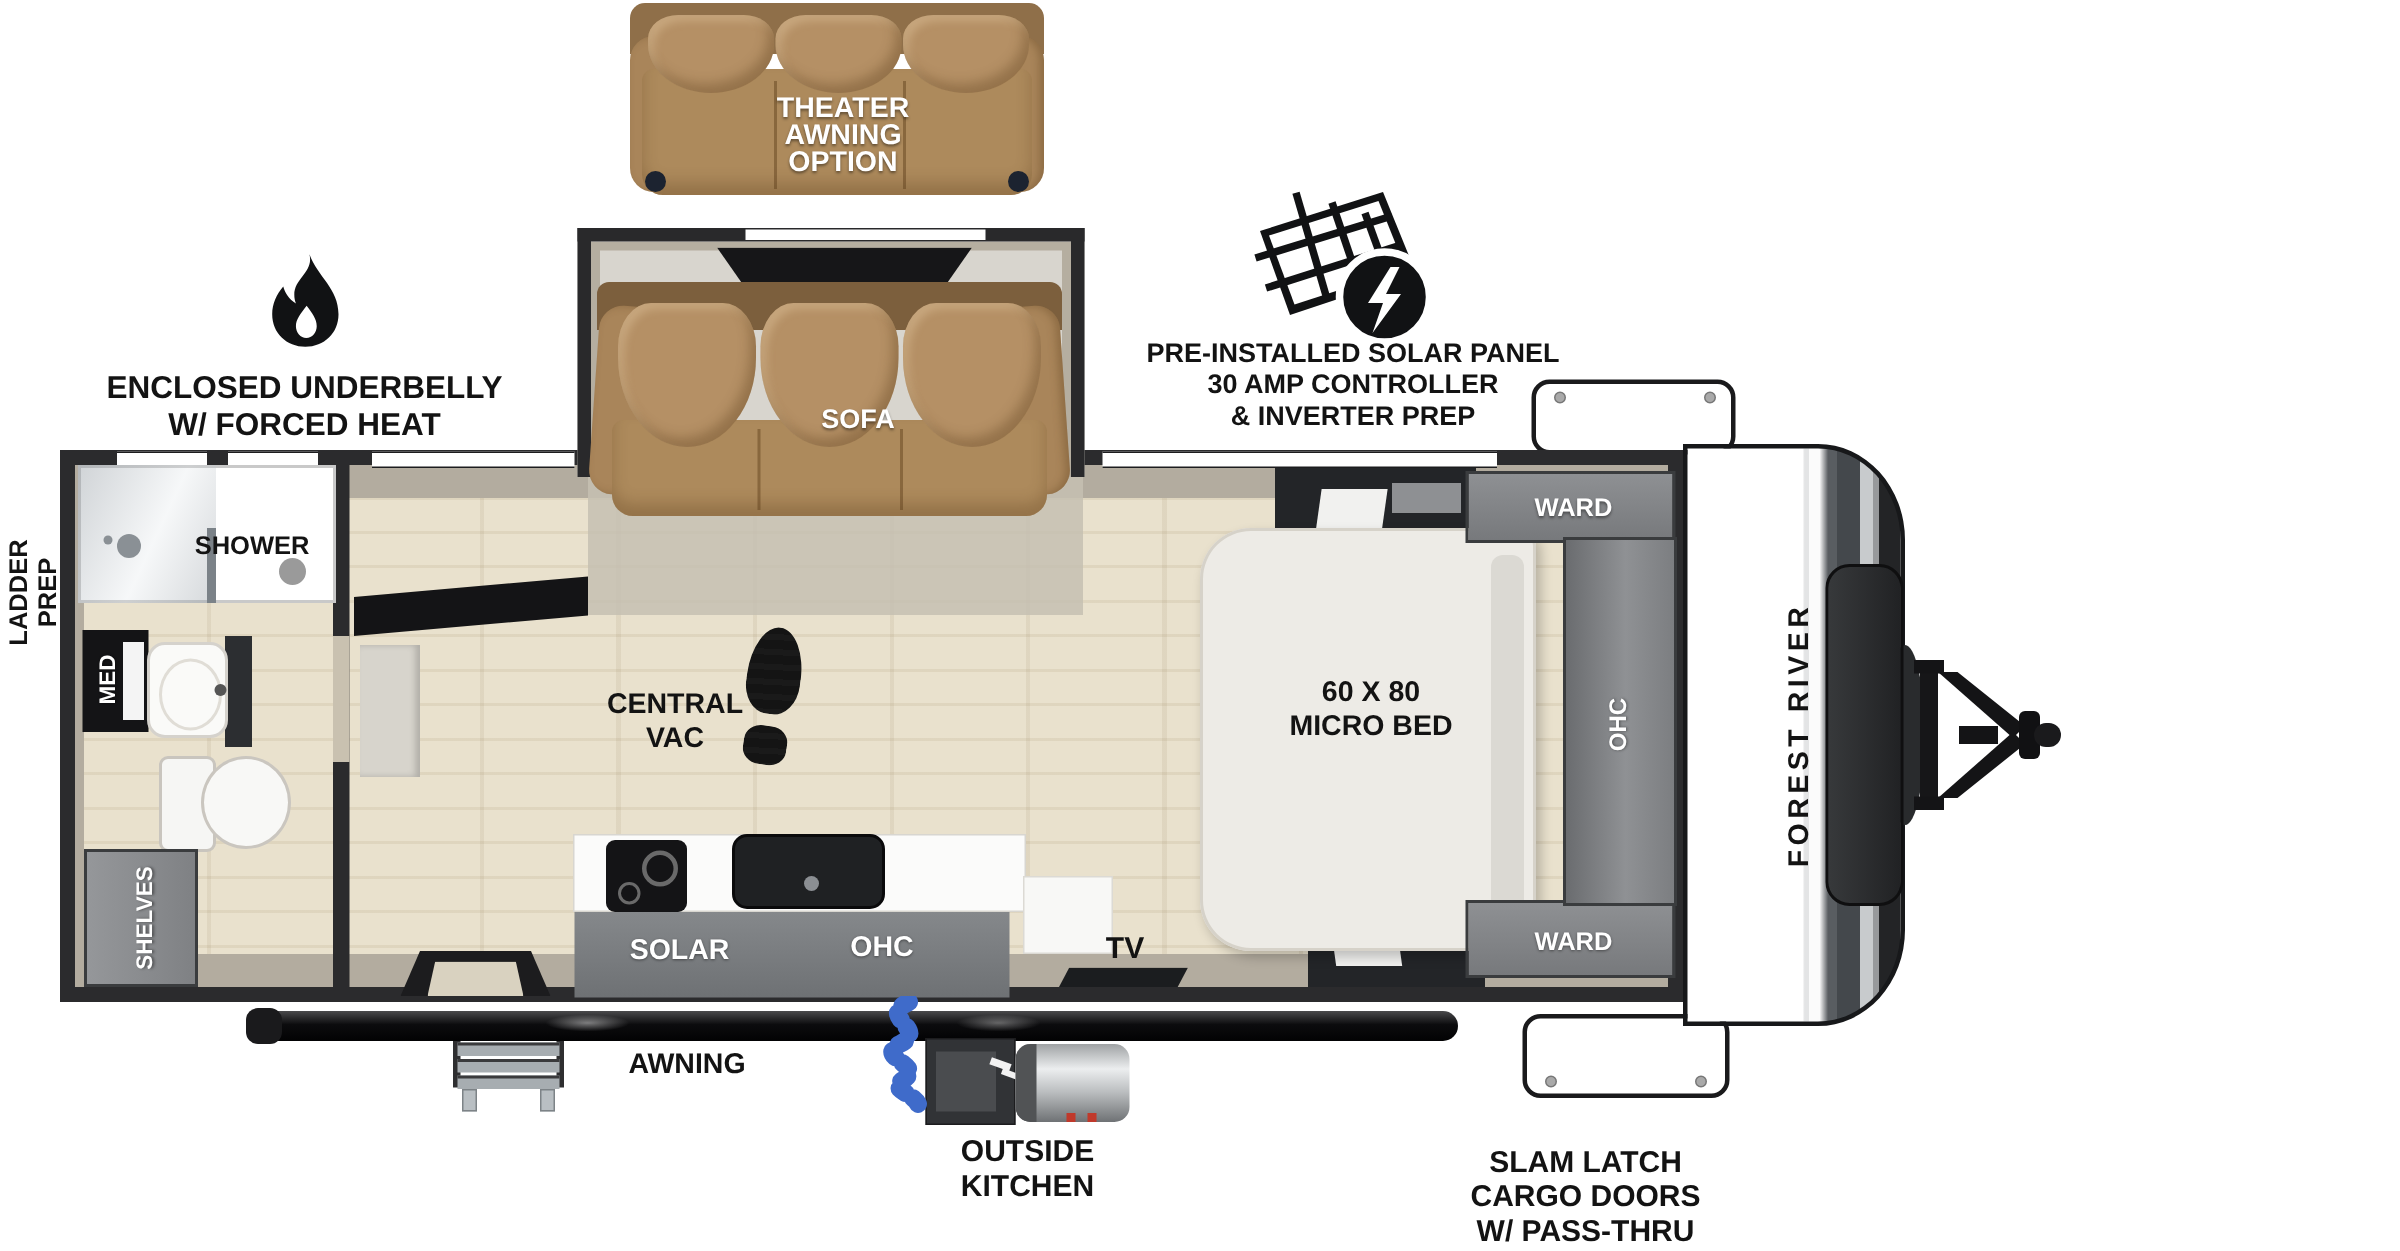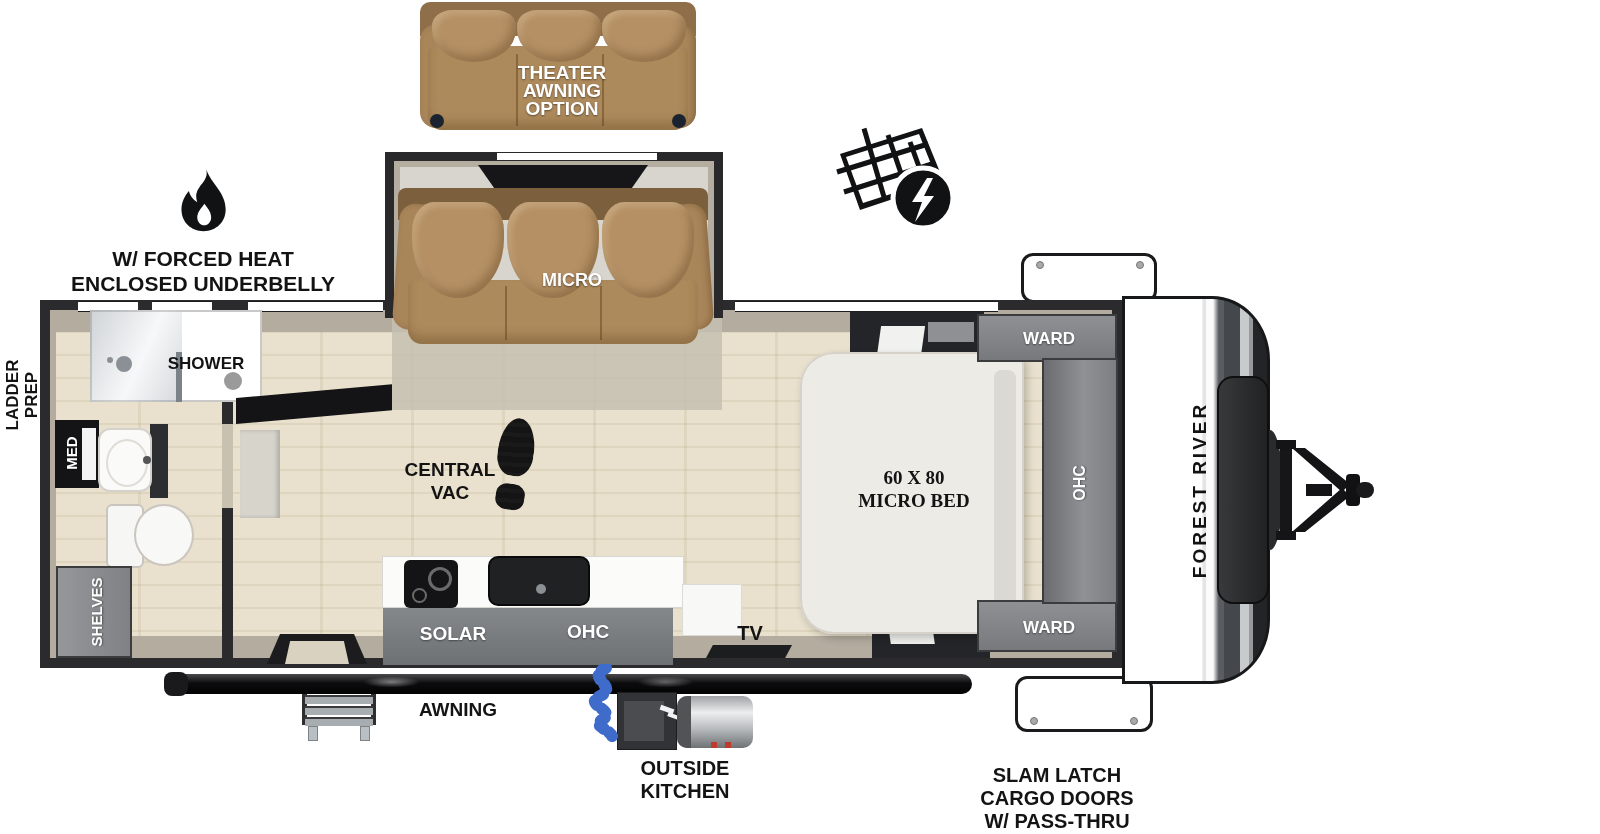--- a/index.html
+++ b/index.html
@@ -87,21 +87,21 @@
 
   <div class="wall abs" style="left:222px;top:310px;width:11px;height:348px;z-index:5;"></div>
   <div class="abs" style="left:222px;top:424px;width:11px;height:84px;background:#c9c1b0;z-index:5;"></div>
 
   <div class="win abs" style="left:735px;top:301px;width:263px;height:9px;z-index:5;"></div>
   <div class="win abs" style="left:78px;top:301px;width:60px;height:9px;z-index:5;"></div>
   <div class="win abs" style="left:152px;top:301px;width:60px;height:9px;z-index:5;"></div>
   <div class="win abs" style="left:248px;top:301px;width:135px;height:9px;z-index:5;"></div>
 
   <div class="abs" style="left:52px;top:310px;width:172px;height:92px;background:#ffffff;z-index:6;
-              box-shadow:inset 0 0 0 2px #c9c9c9;margin-left:38px;">
+              box-shadow:inset 0 0 0 2px #c9c9c9;">
     <div class="abs" style="left:0;top:0;width:92px;height:92px;background:linear-gradient(115deg,rgba(150,158,165,.45),rgba(220,226,230,.25) 55%,rgba(150,158,165,.4));"></div>
     <div class="abs" style="left:86px;top:42px;width:6px;height:50px;background:#7b8288;"></div>
     <div class="abs" style="left:26px;top:46px;width:16px;height:16px;border-radius:50%;background:#8a9095;box-shadow:-14px -4px 0 -5px #8a9095;"></div>
     <div class="abs" style="left:134px;top:62px;width:18px;height:18px;border-radius:50%;background:#9a9a9a;"></div>
     <div class="lb cc" style="left:116px;top:54px;font-size:17px;">SHOWER</div>
   </div>
   <div class="abs" style="left:55px;top:420px;width:44px;height:68px;background:#141416;z-index:6;">
     <div class="abs" style="left:27px;top:8px;width:14px;height:52px;background:#f4f4f4;"></div>
   </div>
   <div class="lw rot" style="left:72px;top:453px;font-size:15px;z-index:7;">MED</div>
@@ -128,21 +128,21 @@
   <div class="abs" style="left:398px;top:188px;width:310px;height:156px;z-index:6;">
     <div class="abs" style="left:0;top:0;width:310px;height:32px;background:#7c5f3d;border-radius:8px 8px 0 0;"></div>
     <div class="arm" style="left:-2px;top:16px;width:40px;height:126px;transform:rotate(4deg);"></div>
     <div class="arm" style="left:272px;top:16px;width:40px;height:126px;transform:rotate(-4deg);"></div>
     <div class="seat" style="left:10px;top:92px;width:290px;height:64px;"></div>
     <div class="seam" style="left:107px;top:98px;height:54px;"></div>
     <div class="seam" style="left:202px;top:98px;height:54px;"></div>
     <div class="cush" style="left:14px;top:14px;width:92px;height:96px;"></div>
     <div class="cush" style="left:109px;top:14px;width:92px;height:96px;"></div>
     <div class="cush" style="left:204px;top:14px;width:92px;height:96px;"></div>
-    <div class="lw cc" style="left:174px;top:92px;font-size:18px;">MICRO</div>
+    <div class="lw cc" style="left:174px;top:92px;font-size:18px;">SOFA</div>
   </div>
 
   <div class="lb cx" style="left:450px;top:458px;font-size:19px;line-height:23px;z-index:7;">
     <div>CENTRAL</div>
     <div>VAC</div>
   </div>
   <div class="abs" style="left:494px;top:418px;width:40px;height:94px;transform:rotate(8deg);z-index:7;">
     <div class="abs" style="left:2px;top:0;width:36px;height:58px;
                 border-radius:50% 50% 44% 44%/58% 58% 36% 36%;
                 background:repeating-linear-gradient(175deg,#141414 0 6px,rgba(0,0,0,0) 6px 10px),#1a1a1a;"></div>
@@ -176,21 +176,21 @@
     <div class="abs" style="left:28px;top:14px;width:44px;height:44px;background:#f1f1ef;transform:skewX(-8deg);"></div>
     <div class="abs" style="left:78px;top:10px;width:46px;height:20px;background:#8e9093;"></div>
   </div>
   <div class="abs" style="left:872px;top:592px;width:118px;height:66px;background:#232528;z-index:6;">
     <div class="abs" style="left:16px;top:12px;width:44px;height:40px;background:#f1f1ef;transform:skewX(8deg);"></div>
   </div>
   <div class="abs" style="left:800px;top:352px;width:224px;height:282px;background:#edebe6;
               border-radius:34px 12px 12px 34px;z-index:7;
               box-shadow:inset 0 0 0 2px #d6d2c9, 3px 4px 8px rgba(0,0,0,.22);">
     <div class="abs" style="left:194px;top:18px;width:22px;height:246px;background:#dbd9d3;border-radius:8px;"></div>
-    <div class="lb cx" style="left:114px;top:114px;font-size:19px;line-height:23px;font-family:Liberation Serif, serif;">
+    <div class="lb cx" style="left:114px;top:98px;font-size:19px;line-height:23px;">
       <div>60 X 80</div>
       <div>MICRO BED</div>
     </div>
   </div>
   <div class="cab abs" style="left:977px;top:314px;width:140px;height:48px;z-index:8;">
     <div class="lw cc" style="left:70px;top:23px;font-size:17px;">WARD</div>
   </div>
   <div class="cab abs" style="left:977px;top:600px;width:140px;height:52px;z-index:8;">
     <div class="lw cc" style="left:70px;top:26px;font-size:17px;">WARD</div>
   </div>
@@ -258,33 +258,38 @@
     <div>CARGO DOORS</div>
     <div>W/ PASS-THRU</div>
     <div>LIGHTING</div>
   </div>
 
   <svg class="abs" style="left:178px;top:168px;z-index:7;" width="52" height="76" viewBox="0 0 24 34">
     <path fill="#111214" d="M13 0c1.6 5.5-4.6 7.4-4.6 12.6 0 1 .2 1.9.5 2.7-2.1-1.2-3.4-3.3-3.9-5.2C3 12.4 1.6 15.4 1.6 18.6c0 5.8 4.4 10 10.2 10s10.2-4.2 10.2-10C22 10.6 15.6 7.2 13 0z"></path>
     <path fill="#ffffff" d="M12.2 16c1.8 2.4 3.1 4.1 3.1 6.3 0 2-1.4 3.6-3.2 3.6s-3.2-1.6-3.2-3.6c0-2.2 1.5-3.9 3.3-6.3z"></path>
   </svg>
   <div class="lb cx" style="left:203px;top:246px;font-size:21px;line-height:25px;z-index:7;">
+    <div>ENCLOSED UNDERBELLY</div>
     <div>W/ FORCED HEAT</div>
-    <div>ENCLOSED UNDERBELLY</div>
   </div>
 
   <svg class="abs" style="left:826px;top:120px;z-index:7;" width="132" height="112" viewBox="0 0 132 112">
     <g>
       <polygon points="14,34 96,8 118,62 34,90" fill="#111214"></polygon>
       <polygon points="20,37 93,14 111,59 37,83" fill="#ffffff"></polygon>
       <g stroke="#111214" stroke-width="5">
         <line x1="38" y1="8.5" x2="58" y2="77"></line>
         <line x1="62" y1="15" x2="82" y2="74"></line>
         <line x1="84" y1="22" x2="100" y2="66"></line>
         <line x1="11" y1="52" x2="102" y2="24"></line>
         <line x1="18" y1="72" x2="109" y2="43"></line>
       </g>
       <circle cx="97" cy="78" r="30" fill="#111214" stroke="#ffffff" stroke-width="5"></circle>
       <path d="M101 58 l-15 24 h10 l-7 20 19-26 h-10 l9 -18 z" fill="#ffffff"></path>
     </g>
   </svg>
+  <div class="lb cx" style="left:902px;top:225px;font-size:18px;line-height:21px;z-index:7;">
+    <div>PRE-INSTALLED SOLAR PANEL</div>
+    <div>30 AMP CONTROLLER</div>
+    <div>&amp; INVERTER PREP</div>
+  </div>
 
 </div>
 
 </body></html>

